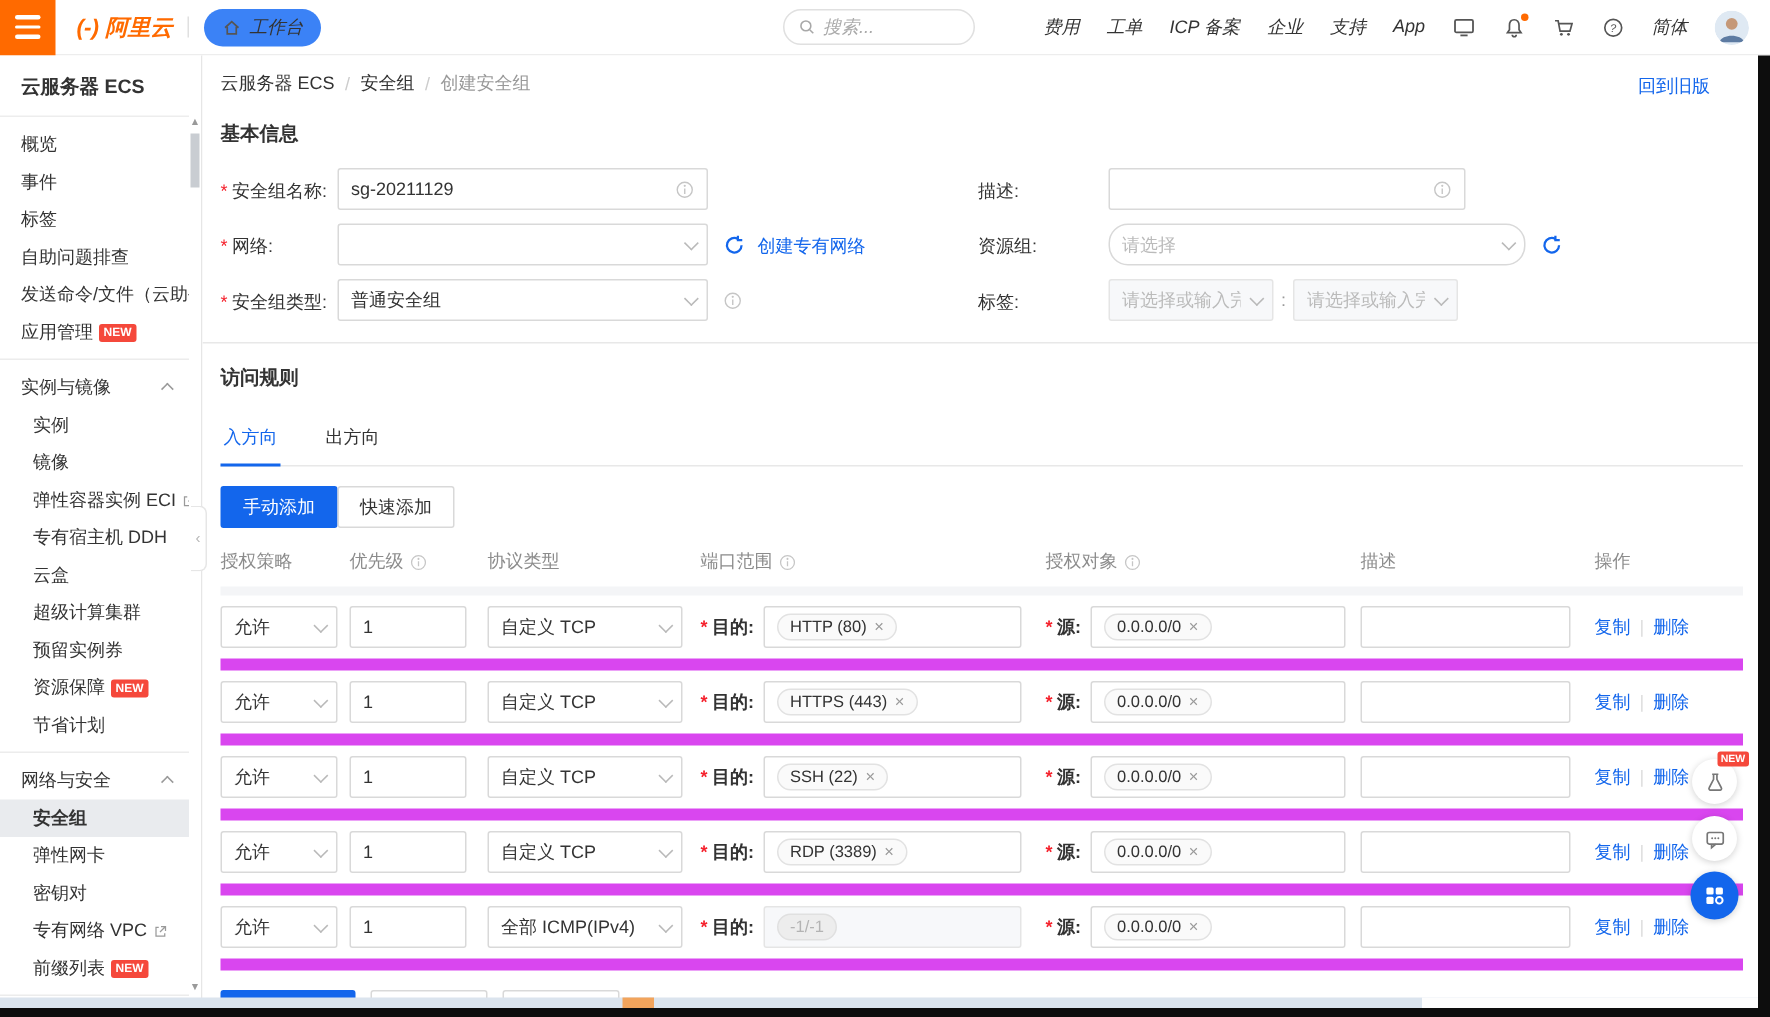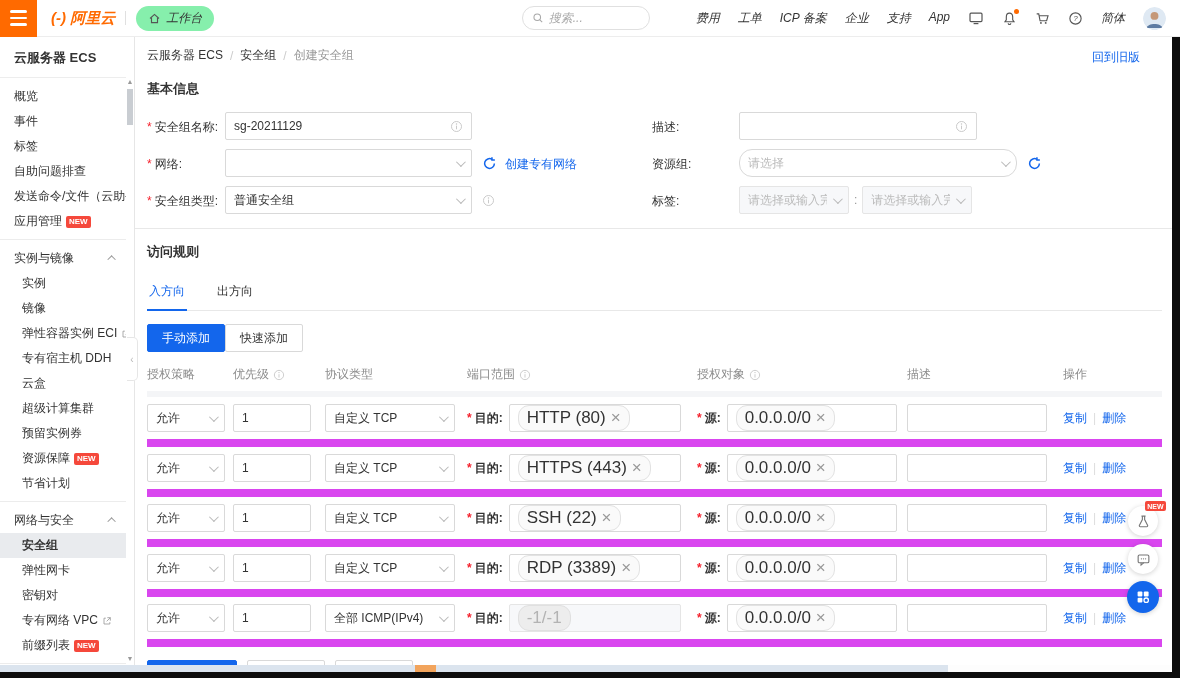--- a/index.html
+++ b/index.html
@@ -6,21 +6,21 @@
   html,body { background:#555; }
   .page { position:relative; width:1180px; height:678px; background:#fff; overflow:hidden;
           font-family:"Liberation Sans","DejaVu Sans",sans-serif; font-size:12px; color:#333; }
 
   
   .topbar { height:37px; display:flex; align-items:center; background:#fff; border-bottom:1px solid #ededed; padding-right:14px;font-style:italic; }
   .burger { width:37px; height:37px; background:#ff6a00; display:flex; flex-direction:column; justify-content:center; align-items:center; gap:4px; cursor:pointer; flex:none; }
   .burger i { display:block; width:17px; height:2.5px; background:#fff; border-radius:2px; }
   .logo { color:#ff6a00; font-weight:bold; font-size:15px; margin:0 10px 0 14px; white-space:nowrap; }
   .tb-sep { width:1px; height:14px; background:#e0e0e0; margin-right:10px; }
-  .wb-pill { display:flex; align-items:center; gap:5px; background:#86efac; border-radius:13px; padding:4px 12px; cursor:pointer; }
+  .wb-pill { display:flex; align-items:center; gap:5px; background:#3b82f6; border-radius:13px; padding:4px 12px; cursor:pointer; }
   .nav-right { display:flex; align-items:center; gap:18px; margin-left:auto; }
   .search { display:flex; align-items:center; gap:5px; width:128px; height:24px; border:1px solid #e0e0e0; border-radius:13px; padding:0 9px; color:#aaa; margin-right:28px; }
   .nav-item { color:#333; cursor:pointer; white-space:nowrap; }
   .tb-icon { position:relative; display:flex; align-items:center; cursor:pointer; }
   .dot { position:absolute; top:-2px; right:-2px; width:5px; height:5px; border-radius:50%; background:#ff6a00; }
   .avatar { width:23px; height:23px; border-radius:50%; overflow:hidden; flex:none; cursor:pointer; }
 
   
   .body { display:flex; height:629px; position:relative; }
 
@@ -78,21 +78,21 @@
   .hcell { display:flex; align-items:center; gap:4px; }
   .c1 { width:78px; margin-right:8px; flex:none; }
   .c2 { width:78px; margin-right:14px; flex:none; }
   .c3 { width:130px; margin-right:12px; flex:none; }
   .c4 { width:214px; margin-right:16px; flex:none; display:flex; align-items:center; }
   .c5 { width:200px; margin-right:10px; flex:none; display:flex; align-items:center; }
   .c6 { width:140px; margin-right:16px; flex:none; }
   .c7 { flex:1; display:flex; align-items:center; gap:6px; }
   .cell-label { font-weight:bold; flex:none; margin-right:6px; white-space:nowrap; }
   .tagbox { flex:1; }
-  .tag { display:inline-flex; align-items:center; gap:5px; background:#fafafa; border:1px solid #e2e2e2; border-radius:11px; padding:2px 8px; font-size:17px; color:#333; white-space:nowrap; }
+  .tag { display:inline-flex; align-items:center; gap:5px; background:#fafafa; border:1px solid #e2e2e2; border-radius:11px; padding:2px 8px; font-size:11px; color:#333; white-space:nowrap; }
   .tag .x { color:#999; cursor:pointer; font-style:normal; }
   .tag.gray { background:#ededed; border-color:#e0e0e0; color:#b3b3b3; }
   .op-link { color:#1366ec; cursor:pointer; }
   .op-sep { color:#ddd; }
 
   .footer-btns { display:flex; gap:10px; padding:13px 0 20px; }
 
   
   .float-btn { position:absolute; width:30px; height:30px; border-radius:50%; background:#fff; box-shadow:0 1px 5px rgba(0,0,0,.18); display:flex; align-items:center; justify-content:center; cursor:pointer; z-index:5; }
   .float-btn.blue { background:#1366ec; width:32px; height:32px; }

